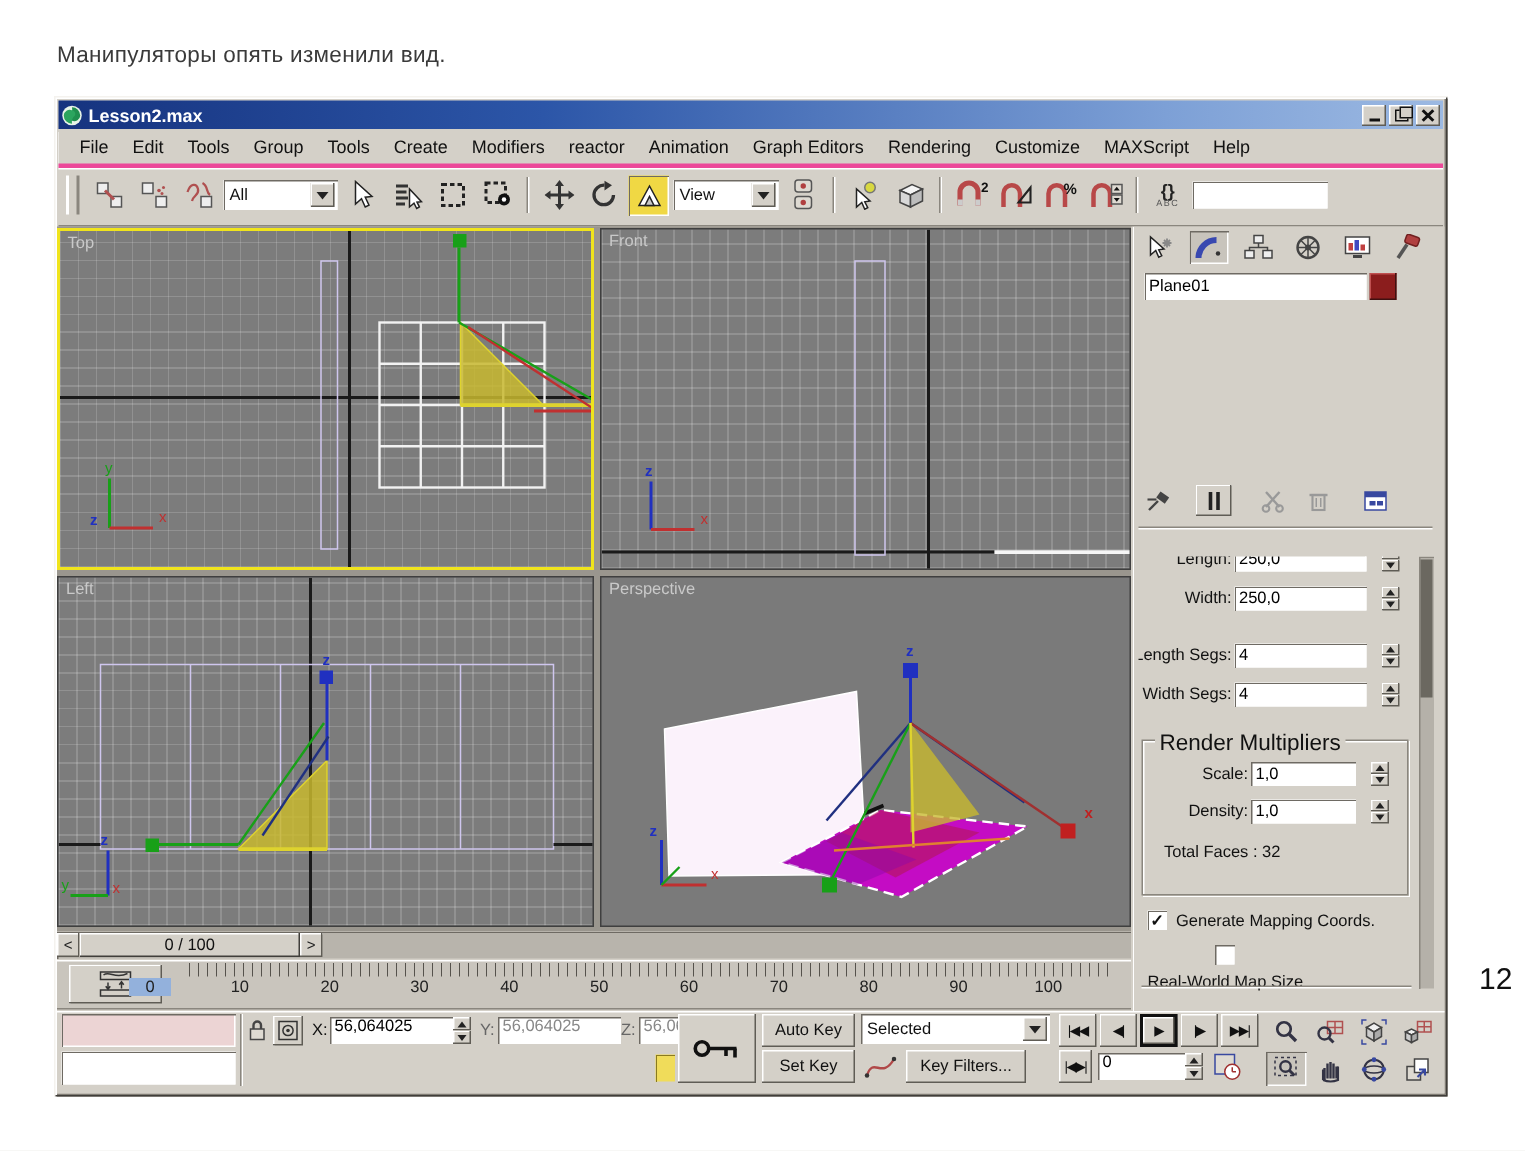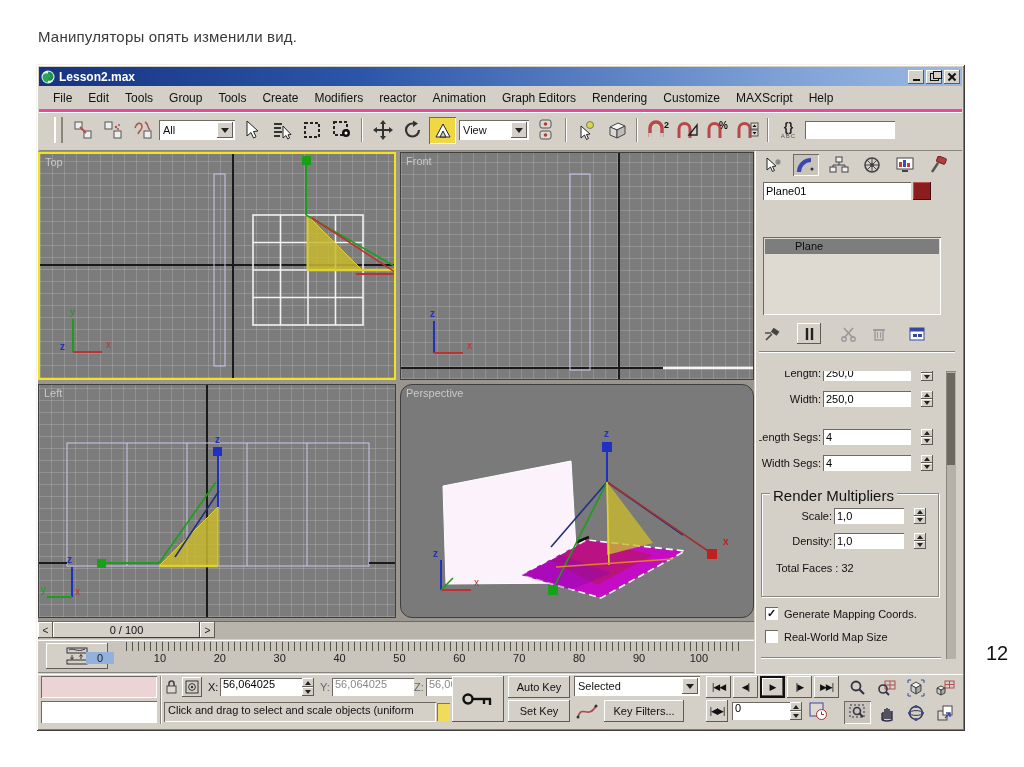--- a/index.html
+++ b/index.html
@@ -20,21 +20,21 @@
   .glyph-restore{width:7px;height:6px;border:1px solid #111;position:relative;}
   .glyph-restore:before{content:"";position:absolute;left:2px;top:-3px;width:7px;height:6px;border:1px solid #111;background:#d4d0c8;}
   .glyph-close{position:relative;width:8px;height:8px;}
   .glyph-close:before,.glyph-close:after{content:"";position:absolute;left:3px;top:-1px;width:2px;height:10px;background:#111;}
   .glyph-close:before{transform:rotate(45deg);}.glyph-close:after{transform:rotate(-45deg);}
 
   .menubar{left:3px;top:23px;right:3px;height:22px;display:flex;align-items:center;padding-left:6px;
     border-bottom:3px solid #ec4899;box-shadow:0 1px 0 #fff;}
   .menu-item{font-size:12px;color:#111;padding:2px 8px;white-space:nowrap;}
 
-  .toolbar{left:3px;top:46px;right:3px;height:40px;display:flex;align-items:center;gap:3px;padding:0 12px;
+  .toolbar{left:3px;top:46px;right:3px;height:40px;display:flex;align-items:center;gap:3px;padding:0 2px;
     border-bottom:1px solid #8a867e;}
   .tb-handle{width:5px;height:26px;border-left:2px solid #fff;border-right:2px solid #8a867e;margin:0 3px;}
   .tbtn{width:27px;height:27px;display:flex;align-items:center;justify-content:center;flex:none;}
   .tbtn.active{background:#f0d844;box-shadow:inset 1px 1px 0 #6e6a63, inset -1px -1px 0 #fff;}
   .vsep{width:0;height:24px;border-left:1px solid #8a867e;border-right:1px solid #fff;margin:0 3px;flex:none;}
   .dropdown{height:20px;background:#fff;box-shadow:inset 1px 1px 0 #6e6a63, inset -1px -1px 0 #fff;
     display:flex;align-items:center;font-size:11px;flex:none;}
   .dropdown .dval{flex:1;padding:0 4px;color:#111;}
   .dd-arrow{width:16px;height:16px;margin-right:2px;background:#d4d0c8;box-shadow:inset -1px -1px 0 #5f5c55, inset 1px 1px 0 #fff;
     display:flex;align-items:center;justify-content:center;}
@@ -42,21 +42,21 @@
   .tb-input{width:84px;height:18px;background:#fff;box-shadow:inset 1px 1px 0 #6e6a63, inset -1px -1px 0 #fff;border:none;font-size:11px;padding:0 3px;}
   .nsets{display:flex;flex-direction:column;align-items:center;line-height:1;}
   .nsets .br{font-size:12px;font-weight:bold;color:#222;}
   .nsets .abc{font-size:6px;color:#555;letter-spacing:1px;}
 
   
   .vparea{left:2px;top:87px;width:716px;height:470px;background:#9a968e;}
   .vp{position:absolute;background-color:#7c7c7c;border:1px solid #3f3f3f;box-sizing:border-box;
     background-image:repeating-linear-gradient(90deg,rgba(255,255,255,.16) 0 1px,transparent 1px 12px),
                      repeating-linear-gradient(0deg,rgba(255,255,255,.16) 0 1px,transparent 1px 12px);overflow:hidden;}
-  .vp-persp{background-image:none;background-color:#7a7a7a;border-radius:12px;}
+  .vp-persp{background-image:none;background-color:#7a7a7a;}
   .vp-active{border:2px solid #f0e41c;}
   .vplabel{position:absolute;left:5px;top:2px;font-size:11px;color:#c9c9c9;z-index:3;}
   .vp svg{position:absolute;left:0;top:0;}
 
   
   .timeslider{left:2px;top:557px;width:716px;height:18px;background:#b8b4ac;box-shadow:inset 1px 1px 0 #6e6a63;display:flex;align-items:center;}
   .ts-btn{width:15px;height:16px;background:#d4d0c8;box-shadow:inset -1px -1px 0 #5f5c55, inset 1px 1px 0 #fff;
     font-size:10px;display:flex;align-items:center;justify-content:center;color:#222;flex:none;}
   .ts-main{width:147px;height:16px;background:#d4d0c8;box-shadow:inset -1px -1px 0 #403e3a, inset 1px 1px 0 #fff;
     font-size:11px;display:flex;align-items:center;justify-content:center;color:#111;flex:none;}
@@ -482,21 +482,20 @@
             <i class="tri-down-s"></i>
           </span>
         </span>
 
       <span class="slabel" style="left:282px;top:7px;color:#666;">Y:</span>
       <span class="sfield" style="left:294px;top:4px;width:76px;color:#888;"><span>56,064025</span></span>
 
       <span class="slabel" style="left:376px;top:7px;color:#666;">Z:</span>
       <span class="sfield" style="left:388px;top:4px;width:36px;color:#888;"><span>56,064025</span></span>
 
-      <span class="prompt">Click and drag to select and scale objects (uniform</span>
       <span class="kbd-override"></span>
 
       <span class="sbtn" style="left:414px;top:2px;width:52px;height:46px;">
         <svg width="34" height="20" viewBox="0 0 34 20">
             <circle cx="7" cy="10" r="4.5" fill="none" stroke="#111" stroke-width="2.4"></circle>
             <line x1="11.5" y1="10" x2="30" y2="10" stroke="#111" stroke-width="2.4"></line>
             <line x1="23" y1="10" x2="23" y2="15" stroke="#111" stroke-width="2.4"></line>
             <line x1="29" y1="10" x2="29" y2="16" stroke="#111" stroke-width="2.4"></line>
           </svg>
       </span>
@@ -653,23 +652,20 @@
         <svg width="20" height="18" viewBox="0 0 20 18">
             <rect x="9" y="1" width="9" height="6" rx="1.5" fill="#b04040" stroke="#702020" transform="rotate(20 13 4)"></rect>
             <line x1="10" y1="7" x2="4" y2="16" stroke="#555" stroke-width="2.4"></line>
           </svg>
       </span>
 
       <span class="pfield" style="left:8px;top:31px;width:142px;height:18px;line-height:18px;"><span>Plane01</span></span>
       <span class="swatch"></span>
 
 
-      <div class="stackbox">
-          <div class="stack-row">Plane</div>
-        </div>
 
       <span class="stkbtn" style="left:6px;">
         <svg width="18" height="16" viewBox="0 0 18 16">
             <rect x="8" y="3" width="7" height="5" fill="#444" transform="rotate(35 11 5)"></rect>
             <line x1="8" y1="8" x2="2" y2="14" stroke="#444" stroke-width="1.6"></line>
             <line x1="1" y1="7" x2="7" y2="7" stroke="#444" stroke-width="1.4"></line>
           </svg>
       </span>
       <span class="stkbtn" style="left:42px;box-shadow:inset -1px -1px 0 #5f5c55, inset 1px 1px 0 #fff;">
         <svg width="12" height="14" viewBox="0 0 12 14">
@@ -778,21 +774,21 @@
                 </span>
               </span>
           </div>
           <span class="plabel" style="left:14px;top:68px;right:auto;">Total Faces : 32</span>
         </div>
 
         <div class="checkrow" style="top:236px;">
           <span class="cbox">✓</span>
           <span>Generate Mapping Coords.</span>
         </div>
-        <div class="checkrow" style="top:259px;">
+        <div class="checkrow" style="top:259px;flex-direction:column;">
           <span class="cbox"></span>
           <span>Real-World Map Size</span>
         </div>
         <span class="groove" style="left:2px;top:286px;width:180px;"></span>
       </div>
 
       <div class="pscroll">
         <div class="pthumb"></div>
       </div>
     </div>

